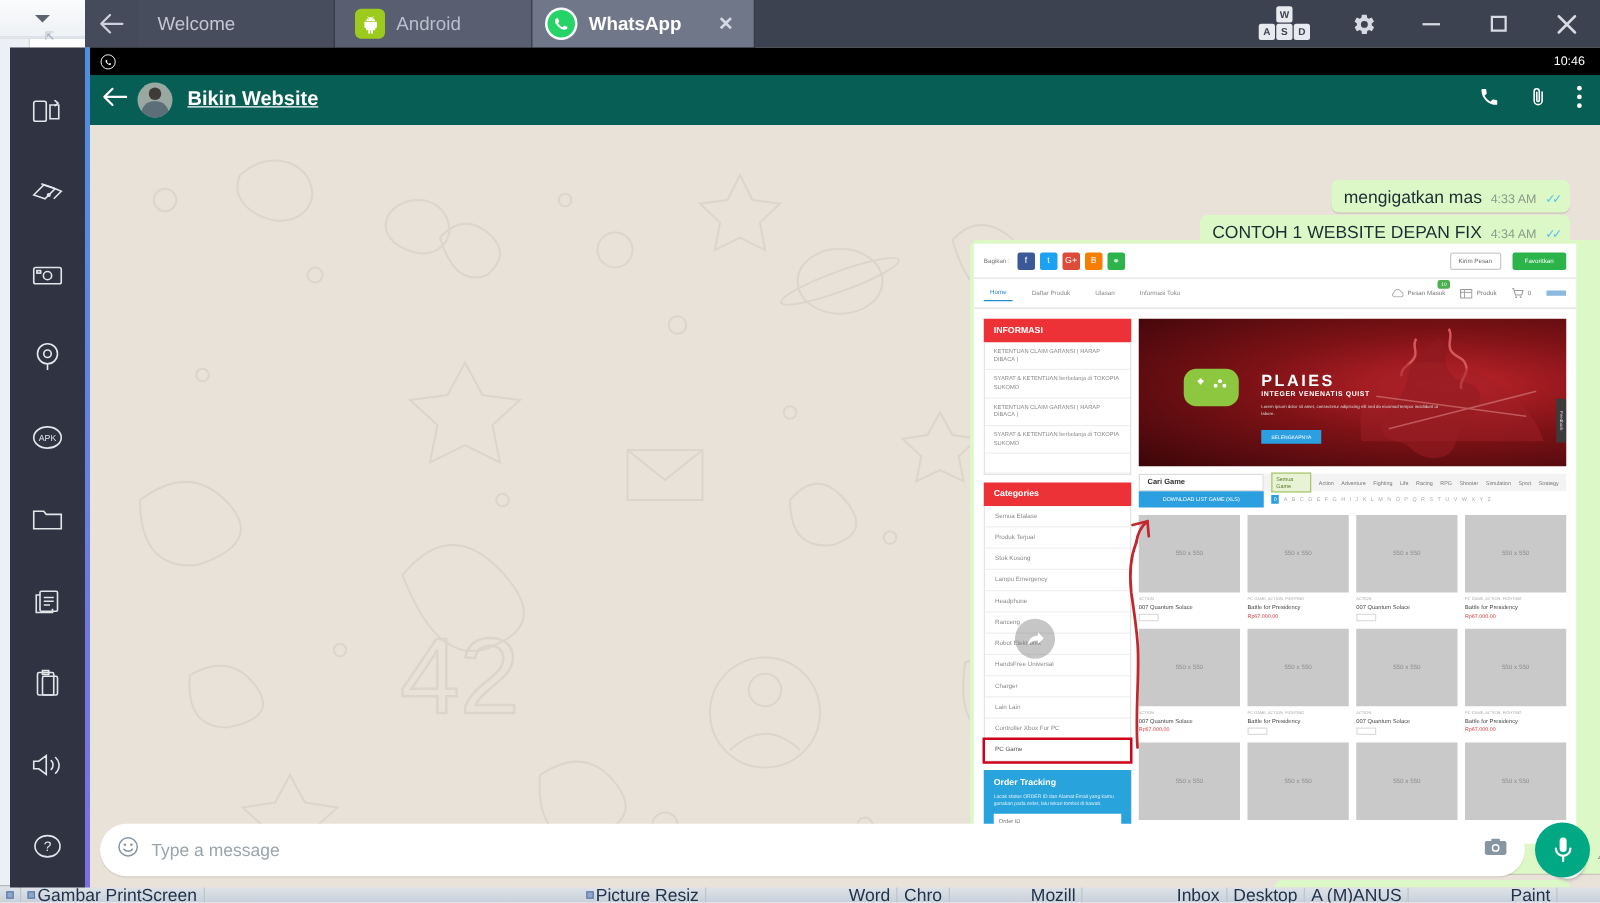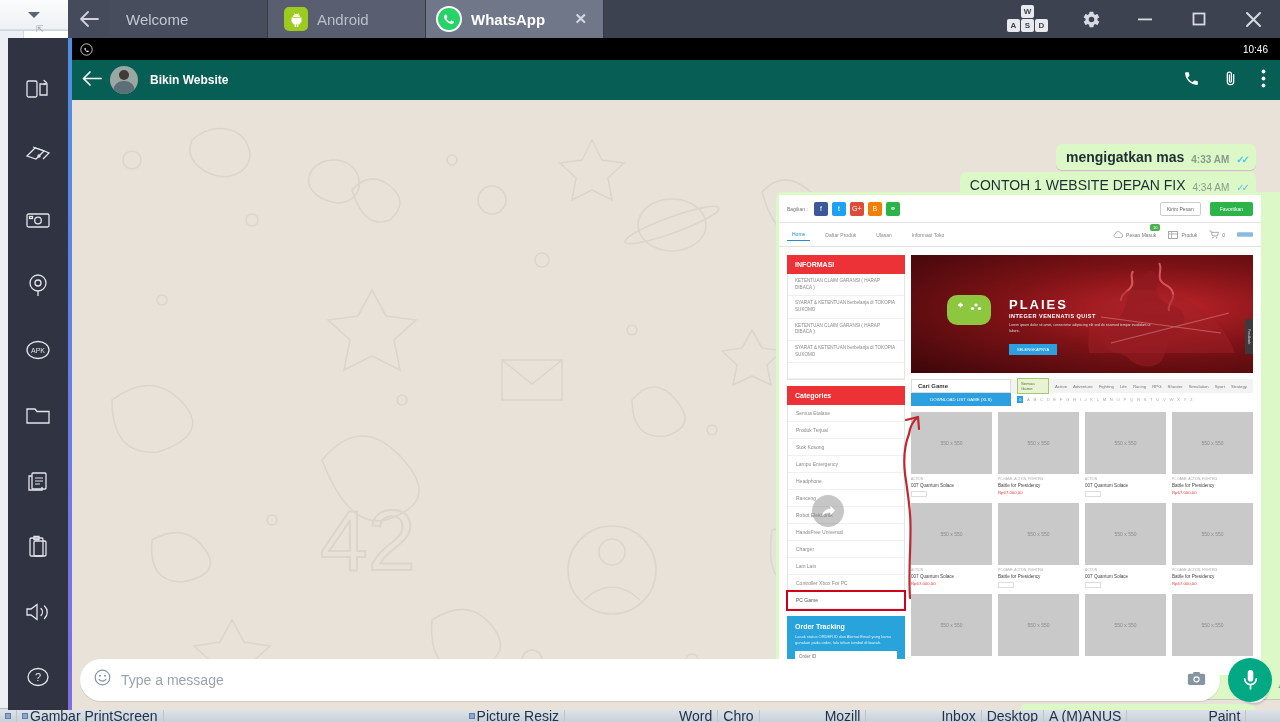--- a/index.html
+++ b/index.html
@@ -179,21 +179,21 @@
     margin-right: 12px;
   }
   #wa-avatar .head {
     position: absolute; left: 9px; top: 4px;
     width: 10px; height: 10px; border-radius: 50%; background: #3e3b38;
   }
   #wa-avatar .body {
     position: absolute; left: 3px; top: 15px;
     width: 22px; height: 16px; border-radius: 10px 10px 0 0; background: #5c6f78;
   }
-  #wa-title { font-size: 12px; font-weight: bold; }
+  #wa-title { font-size: 16px; font-weight: bold; text-decoration: underline; }
   #wa-header-icons {
     margin-left: auto; display: flex; align-items: center; gap: 22px;
   }
 
   
   #wa-chat {
     position: absolute; left: 0; top: 40px; width: 1208px; height: 610px;
     background-color: #e8e2d9;
     overflow: hidden;
   }
@@ -205,21 +205,21 @@
     border-radius: 6px;
     padding: 5px 9px 5px 10px;
     box-shadow: 0 1px 0.5px rgba(0,0,0,.13);
     display: flex; align-items: flex-end; gap: 7px;
     font-size: 14px; color: #1f2c33;
     white-space: nowrap;
   }
   .bubble .time { font-size: 10px; color: #8a9a8a; }
   .bubble .ticks { font-size: 10px; color: #4fc3f7; letter-spacing: -3px; }
 
-  #msg1 { right: 24px; top: 44px; font-weight: bold; }
+  #msg1 { right: 24px; top: 44px; }
   #msg2 { right: 24px; top: 72px; }
 
   
   #img-msg {
     position: absolute; left: 704px; top: 92px;
     width: 548px;
   }
   #img-msg-inner {
     background: #dcf8c6;
     border-radius: 6px;

